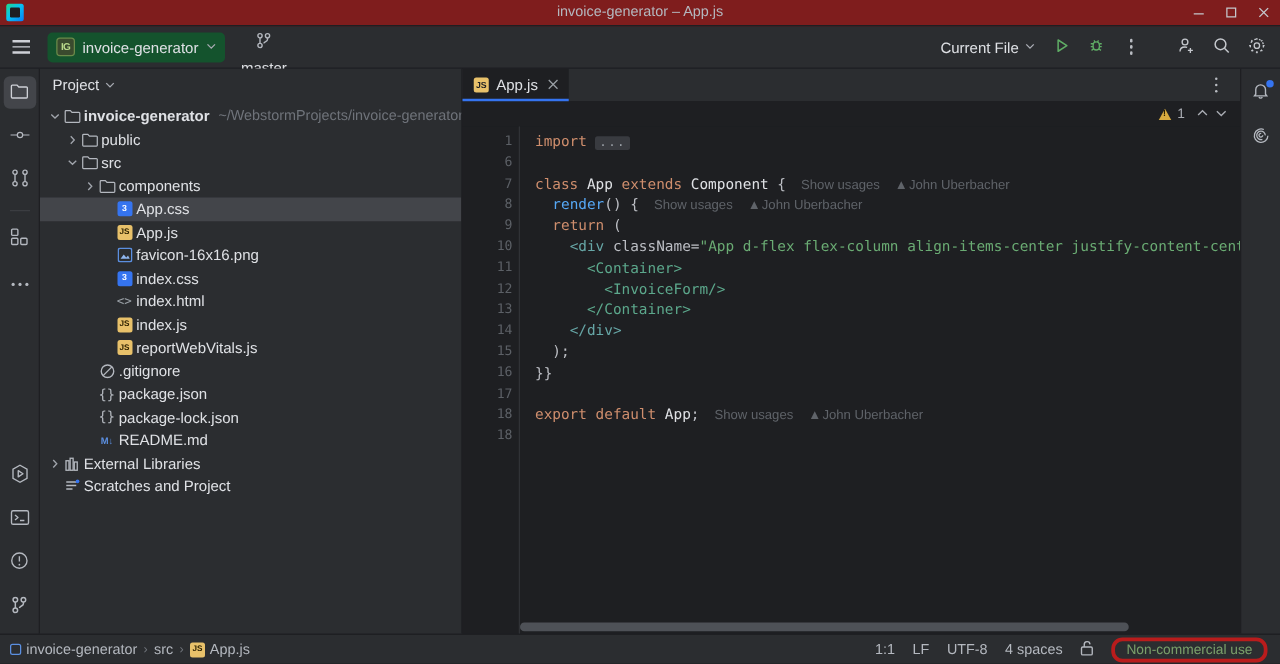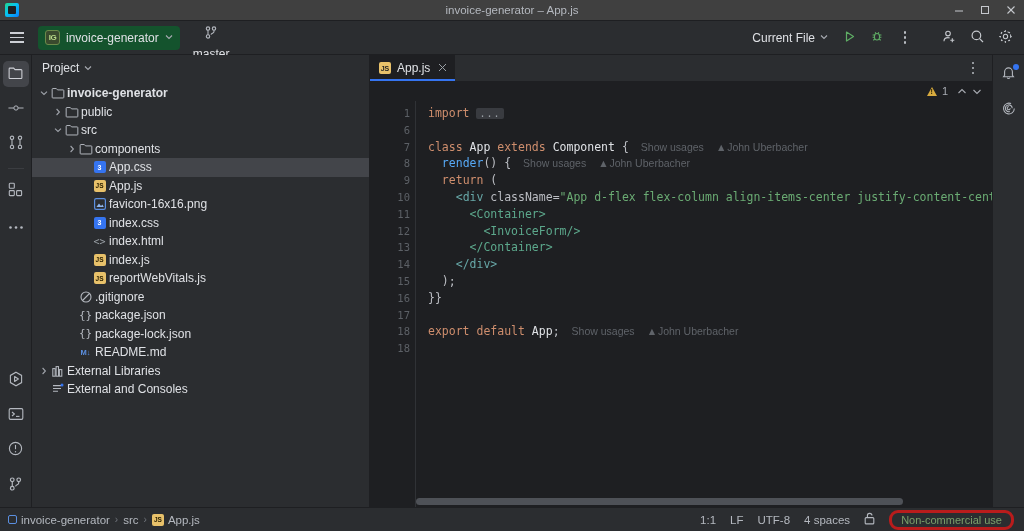--- a/index.html
+++ b/index.html
@@ -8,21 +8,21 @@
     background: #1e1f22;
     font-family: "Liberation Sans", sans-serif;
     font-size: 12px;
     color: #dfe1e5;
     overflow: hidden;
   }
   #app { position: relative; width: 1024px; height: 531px; display: flex; flex-direction: column; }
 
   
   .titlebar {
-    height: 32px; background: #404040; display: flex; align-items: center;
+    height: 32px; background: #7f1d1d; display: flex; align-items: center;
     position: relative; flex: 0 0 20px; border-bottom: 1px solid #1e1f22;
   }
   .titlebar .app-logo {
     width: 14px; height: 14px; margin-left: 5px; border-radius: 2px;
     background: linear-gradient(135deg,#21d789 0%,#07c3f2 45%,#087cfa 100%);
     position: relative; flex: 0 0 14px;
   }
   .titlebar .app-logo::after {
     content: ""; position: absolute; left: 3px; top: 3px; width: 8px; height: 8px;
     background: #1e1f22; border-radius: 1px;
@@ -418,20 +418,21 @@
               </svg>
             </span>
             <span class="ficon">
               <span style="display: flex; align-items: center;">
                 <svg width="14" height="12" viewBox="0 0 16 14" fill="none" stroke="#b4b8bf" stroke-width="1.15">
                   <path d="M1.2 12 V2.6 a0.8 0.8 0 0 1 0.8-0.8 H6 l1.5 1.6 H14 a0.8 0.8 0 0 1 0.8 0.8 V12 a0.8 0.8 0 0 1-0.8 0.8 H2 A0.8 0.8 0 0 1 1.2 12 Z"></path>
                 </svg>
               </span>
             </span>
             <span class="tree-label bold">invoice-generator</span>
+            <span class="tree-sub">~/WebstormProjects/invoice-generator</span>
           </div>
           <div class="tree-row">
             <span style="width: 20px; flex: 0 0 20px;"></span>
             <span class="arrow">
               <svg width="6" height="8" viewBox="0 0 6 8">
                 <path d="M1.6 1 L4.4 4 L1.6 7" fill="none" stroke="currentColor" stroke-width="1.1"></path>
               </svg>
             </span>
             <span class="ficon">
               <span style="display: flex; align-items: center;">
@@ -612,21 +613,21 @@
             <span style="width: 6px; flex: 0 0 6px;"></span>
             <span class="arrow"></span>
             <span class="ficon">
               <span style="display: flex; align-items: center;">
                 <svg width="12" height="12" viewBox="0 0 12 12" fill="none" stroke="#b4b8bf" stroke-width="1.05">
                   <path d="M1 2.6 H9 M1 5.4 H9 M1 8.2 H6"></path>
                   <circle cx="10" cy="2" r="1.5" fill="#3574f0" stroke="none"></circle>
                 </svg>
               </span>
             </span>
-            <span class="tree-label">External and Consoles</span>
+            <span class="tree-label">Scratches and Project</span>
           </div>
         </div>
     </div>
 
     <div class="editor-area">
       <div class="tabbar">
         <div class="etab">
           <span class="badge-sq" style="background:#e8c16a">JS</span>
           <span>App.js</span>
           <span class="tab-close">

